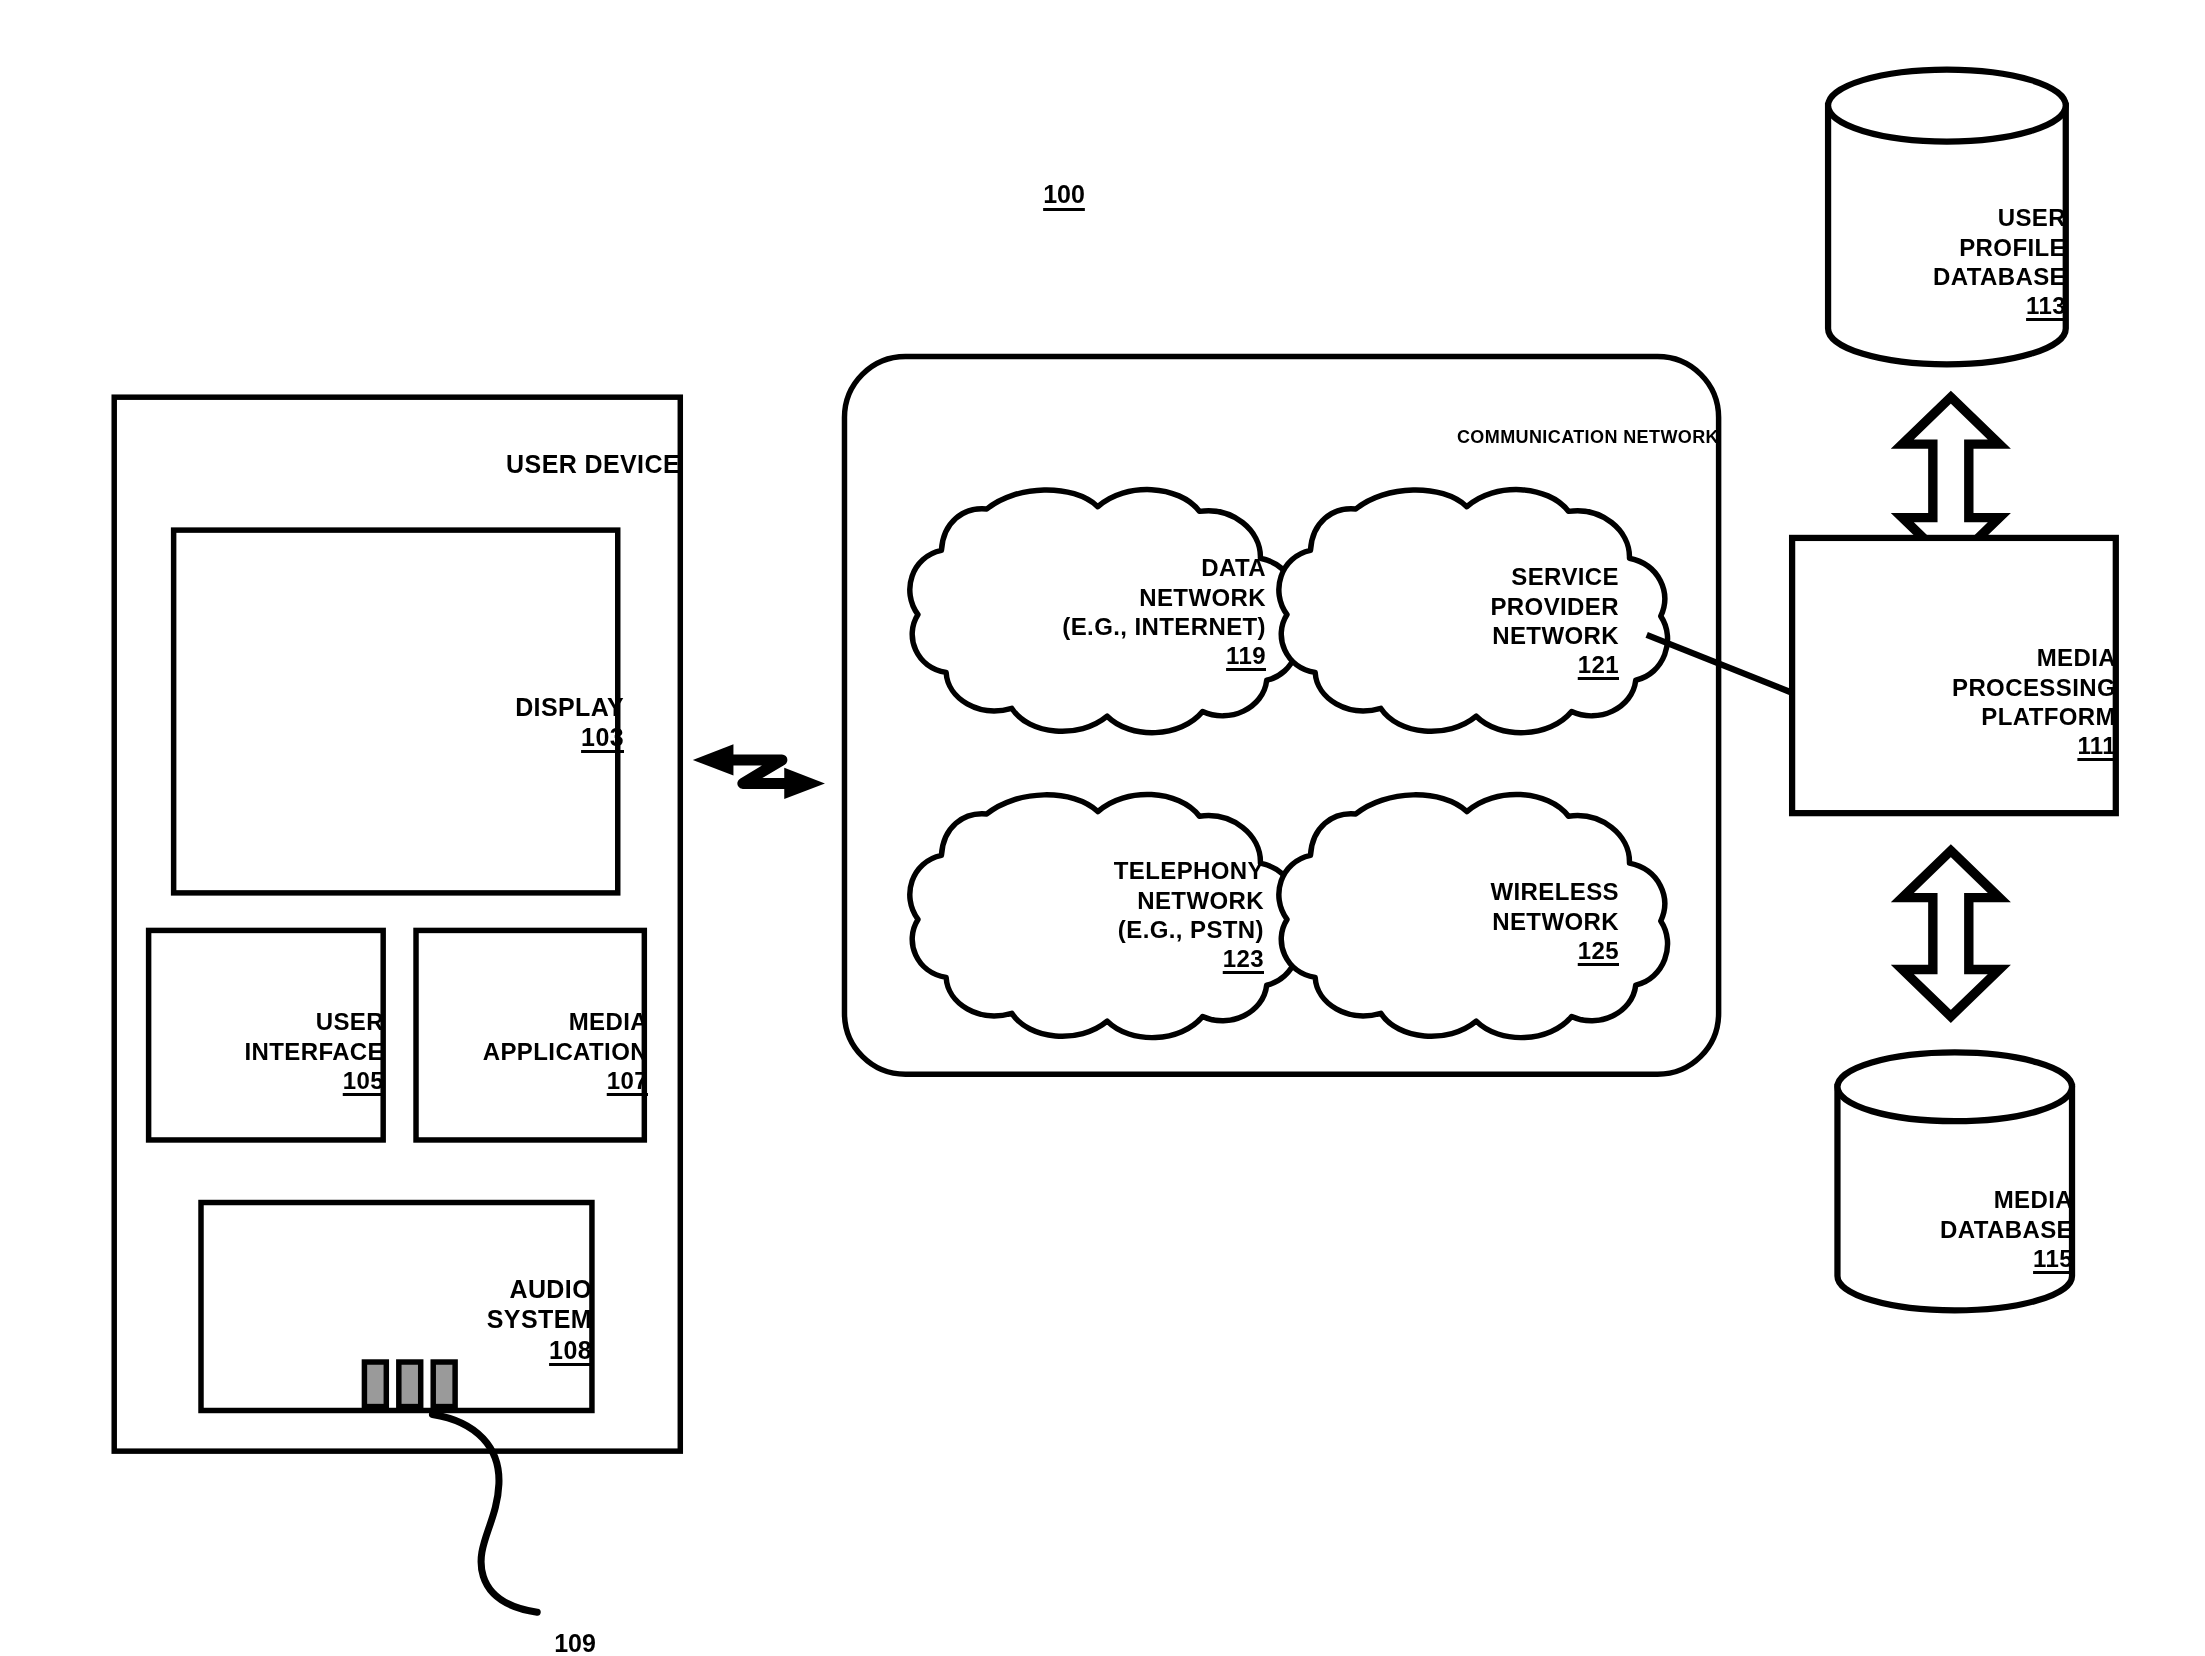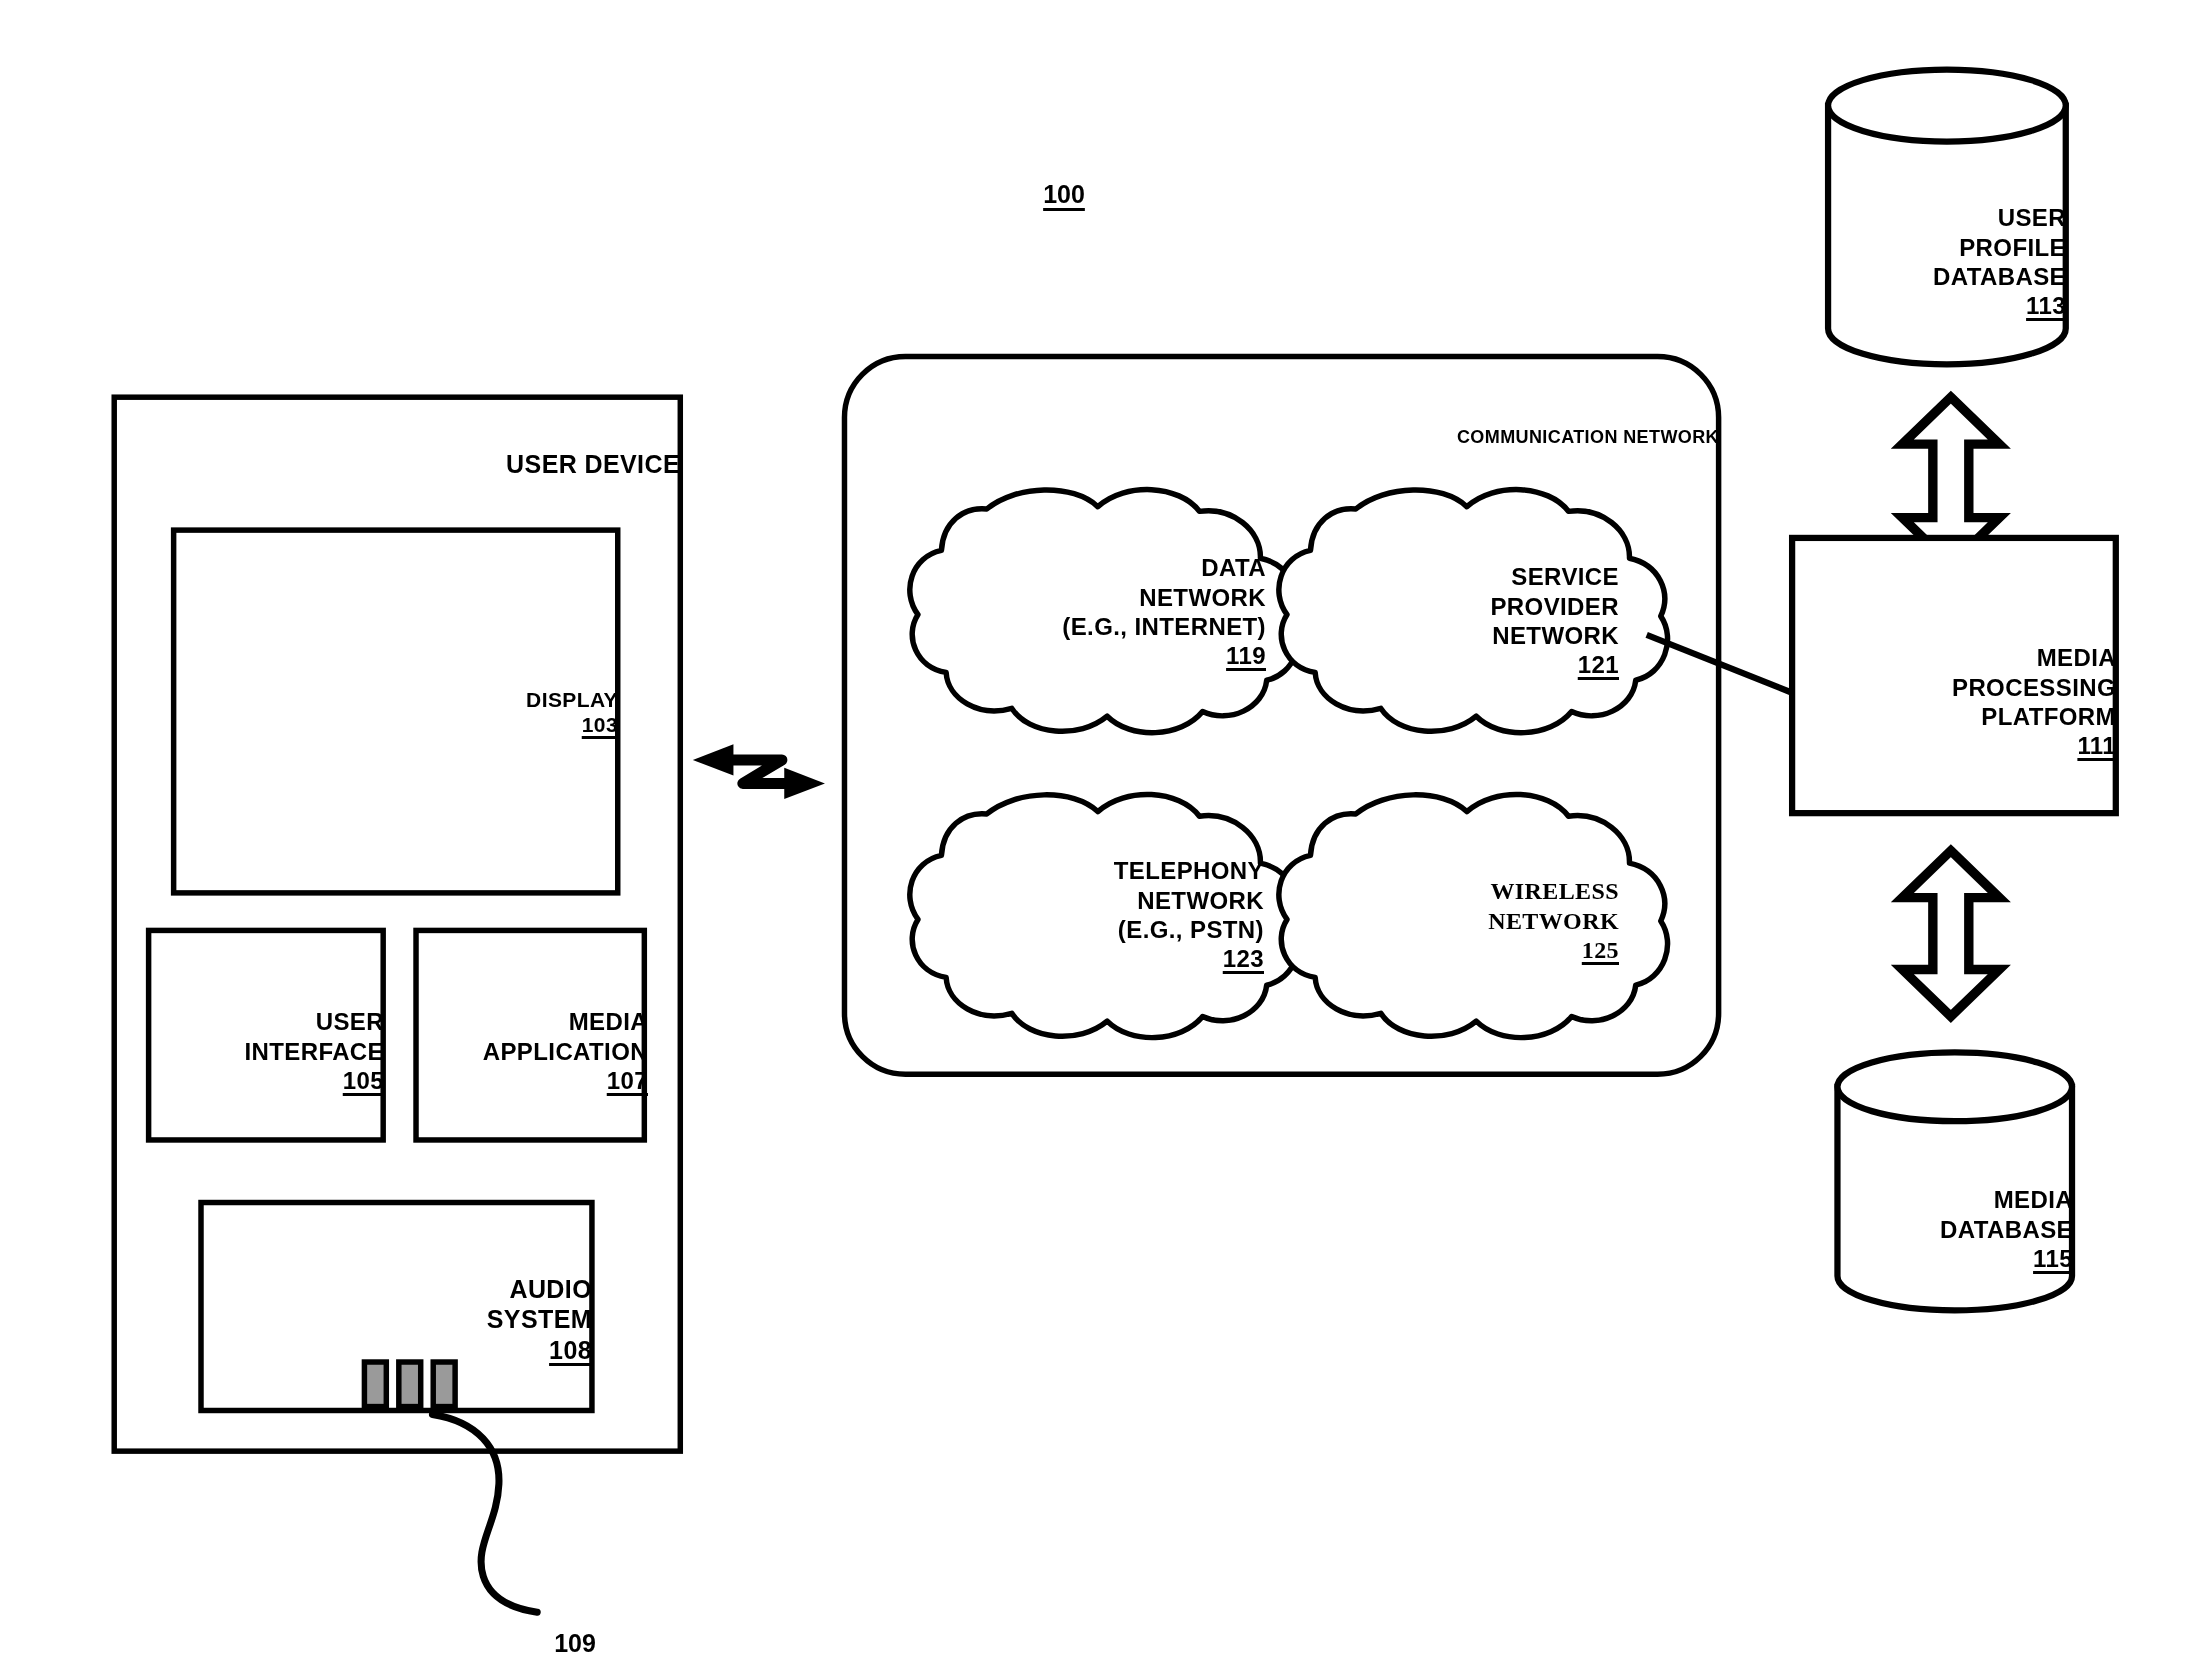--- a/index.html
+++ b/index.html
@@ -164,21 +164,21 @@
     </g>
 
   </svg>
 
   <div class="ref-only fig-num" style="left:1017px; top:180px; width:94px; font-size:25px;">100</div>
 
   <div class="lbl" style="left:114px; top:418px; width:566px; font-size:25px;">
     <span>USER DEVICE</span>
   </div>
 
-  <div class="lbl" style="left:174px; top:661px; width:444px; font-size:21px;">
+  <div class="lbl" style="left:180px; top:661px; width:444px; font-size:25px;">
     <span>DISPLAY</span>
     <span class="num">103</span>
   </div>
 
   <div class="lbl" style="left:149px; top:978px; width:235px; font-size:24px;">
     <span>USER
 INTERFACE</span>
     <span class="num">105</span>
   </div>
 
@@ -214,21 +214,21 @@
     <span class="num">121</span>
   </div>
 
   <div class="lbl" style="left:942px; top:827px; width:322px; font-size:24px;">
     <span>TELEPHONY
 NETWORK
 (E.G., PSTN)</span>
     <span class="num">123</span>
   </div>
 
-  <div class="lbl" style="left:1322px; top:848px; width:297px; font-size:24px;font-family:Liberation Serif, serif;">
+  <div class="lbl" style="left:1322px; top:848px; width:297px; font-size:24px;">
     <span>WIRELESS
 NETWORK</span>
     <span class="num">125</span>
   </div>
 
   <div class="lbl" style="left:1828px; top:174px; width:238px; font-size:24px;">
     <span>USER
 PROFILE
 DATABASE</span>
     <span class="num">113</span>

